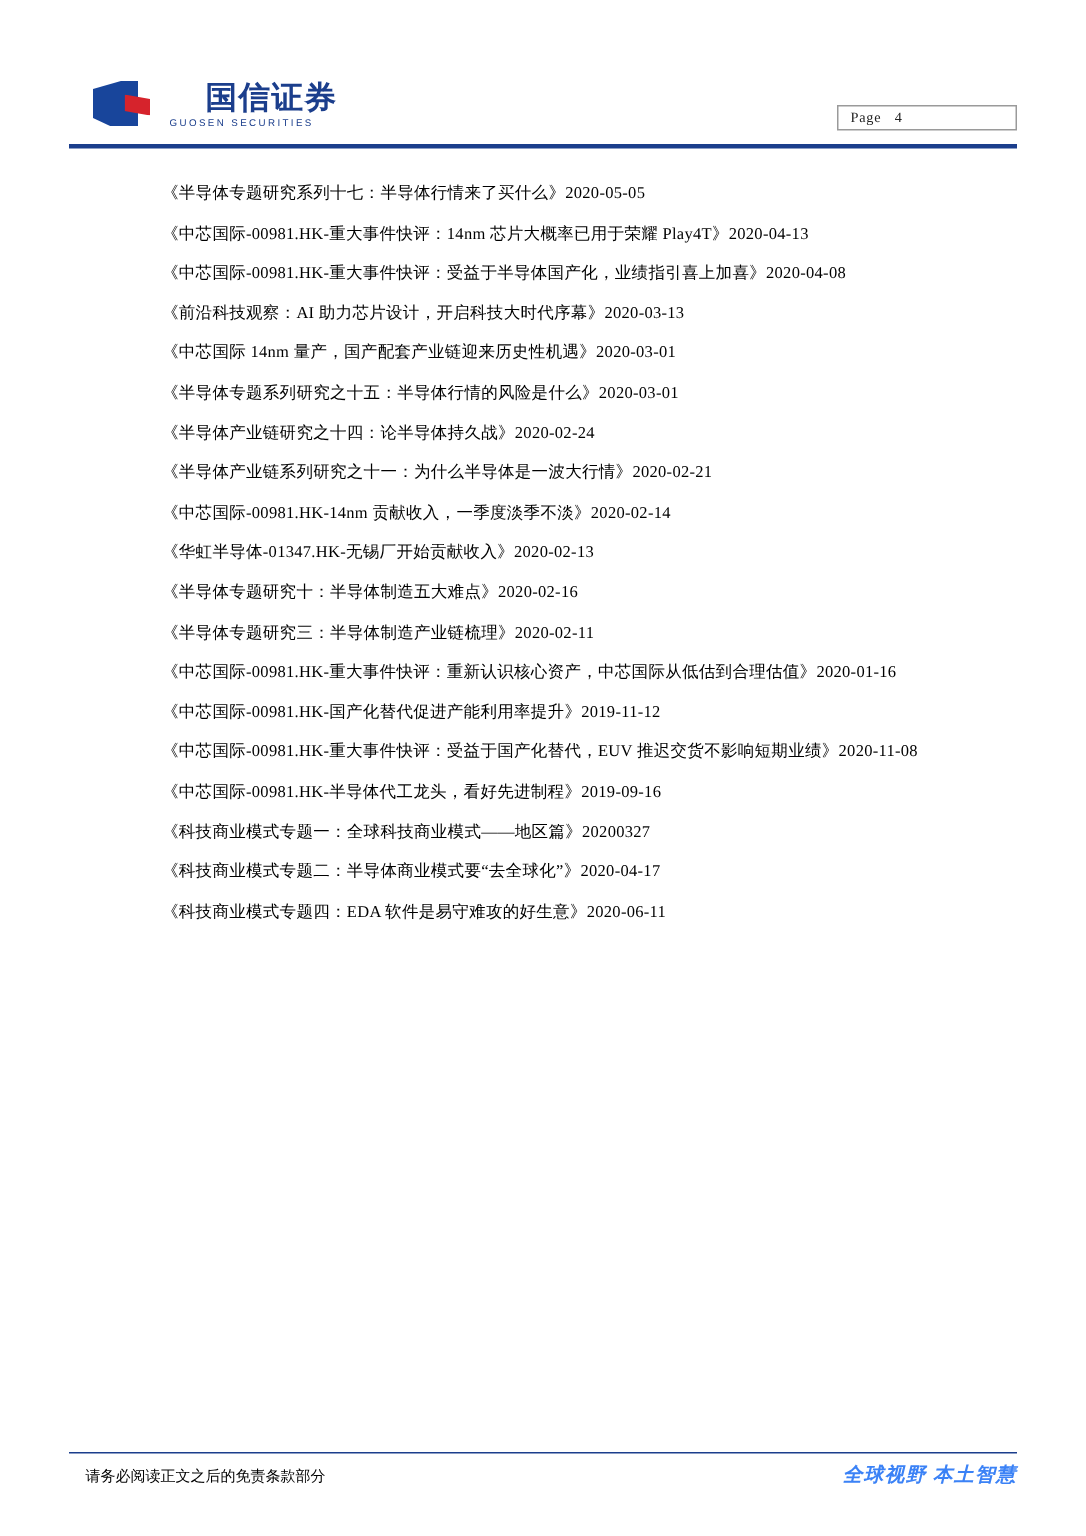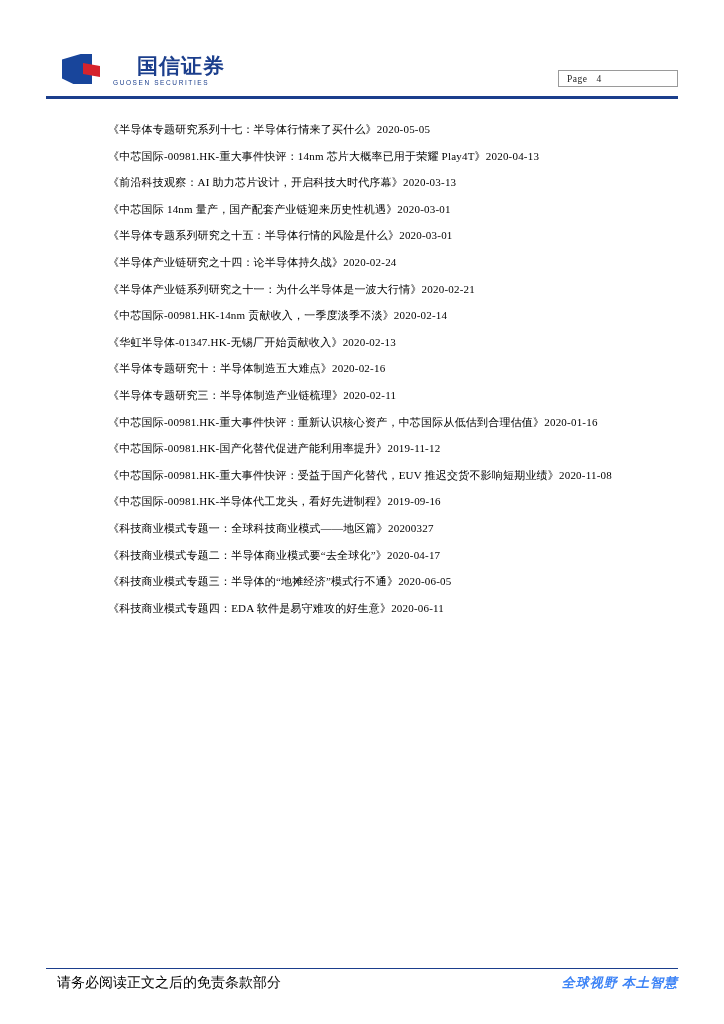--- a/index.html
+++ b/index.html
@@ -138,21 +138,21 @@
     position: absolute;
     left: 57px;
     right: 46px;
     bottom: 32px;
     display: flex;
     justify-content: space-between;
     align-items: baseline;
   }
   .footer-left {
     font-family: Liberation Sans, sans-serif;
-    font-size: 14px;
+    font-size: 10px;
     color: #000;
   }
   .footer-right {
     font-family: "Liberation Serif", "DejaVu Serif", serif;
     font-size: 13px;
     font-weight: bold;
     font-style: italic;
     color: #3b82f6;
     letter-spacing: 1px;
     text-align: right;
@@ -177,36 +177,36 @@
     <div class="page-box">
       <span class="pg-label">Page</span>
       <span class="pg-num">4</span>
     </div>
   </div>
   <div class="header-rule"></div>
 
   <div class="content">
     <div class="ref-item">《半导体专题研究系列十七：半导体行情来了买什么》2020-05-05</div>
     <div class="ref-item">《中芯国际-00981.HK-重大事件快评：14nm 芯片大概率已用于荣耀 Play4T》2020-04-13</div>
+    <div class="ref-item">《中芯国际-00981.HK-重大事件快评：受益于半导体国产化，业绩指引喜上加喜》2020-04-08</div>
     <div class="ref-item">《前沿科技观察：AI 助力芯片设计，开启科技大时代序幕》2020-03-13</div>
     <div class="ref-item">《中芯国际 14nm 量产，国产配套产业链迎来历史性机遇》2020-03-01</div>
     <div class="ref-item">《半导体专题系列研究之十五：半导体行情的风险是什么》2020-03-01</div>
     <div class="ref-item">《半导体产业链研究之十四：论半导体持久战》2020-02-24</div>
     <div class="ref-item">《半导体产业链系列研究之十一：为什么半导体是一波大行情》2020-02-21</div>
     <div class="ref-item">《中芯国际-00981.HK-14nm 贡献收入，一季度淡季不淡》2020-02-14</div>
     <div class="ref-item">《华虹半导体-01347.HK-无锡厂开始贡献收入》2020-02-13</div>
     <div class="ref-item">《半导体专题研究十：半导体制造五大难点》2020-02-16</div>
     <div class="ref-item">《半导体专题研究三：半导体制造产业链梳理》2020-02-11</div>
     <div class="ref-item">《中芯国际-00981.HK-重大事件快评：重新认识核心资产，中芯国际从低估到合理估值》2020-01-16</div>
     <div class="ref-item">《中芯国际-00981.HK-国产化替代促进产能利用率提升》2019-11-12</div>
     <div class="ref-item">《中芯国际-00981.HK-重大事件快评：受益于国产化替代，EUV 推迟交货不影响短期业绩》2020-11-08</div>
     <div class="ref-item">《中芯国际-00981.HK-半导体代工龙头，看好先进制程》2019-09-16</div>
     <div class="ref-item">《科技商业模式专题一：全球科技商业模式——地区篇》20200327</div>
     <div class="ref-item">《科技商业模式专题二：半导体商业模式要“去全球化”》2020-04-17</div>
-    <div class="ref-item">《科技商业模式专题三：半导体的“地摊经济”模式行不通》2020-06-05</div>
     <div class="ref-item">《科技商业模式专题四：EDA 软件是易守难攻的好生意》2020-06-11</div>
   </div>
 
   <div class="footer-rule"></div>
   <div class="footer">
     <div class="footer-left">请务必阅读正文之后的免责条款部分</div>
     <div class="footer-right">全球视野  本土智慧</div>
   </div>
 
 </div>

